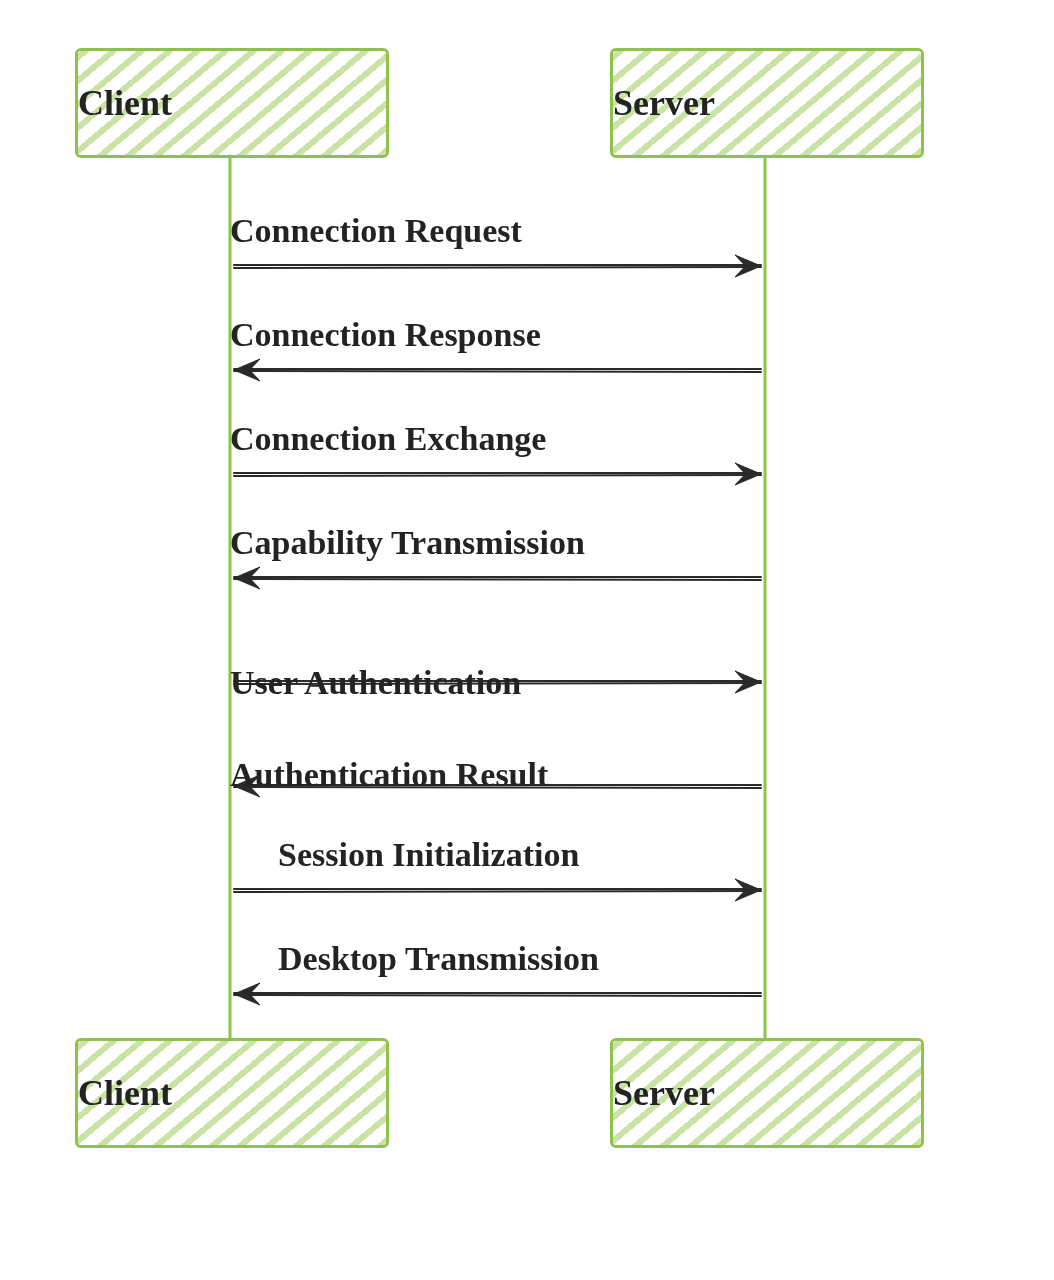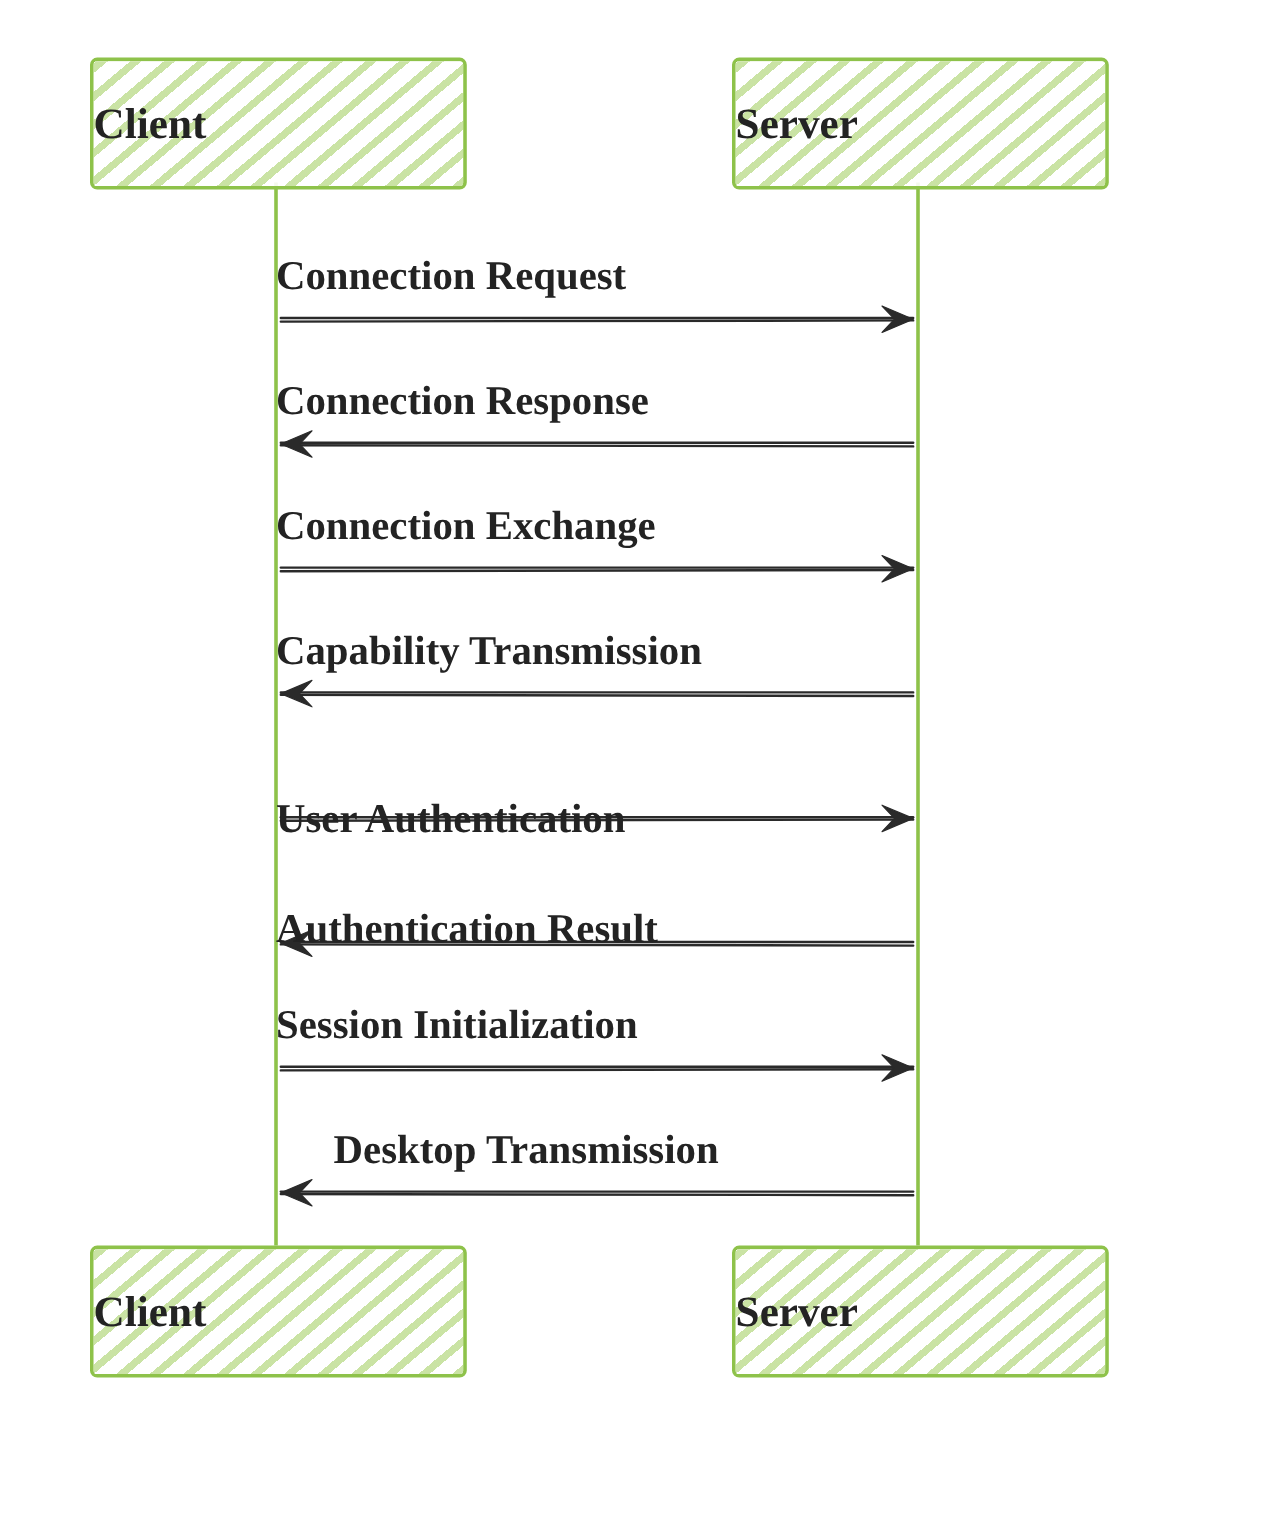--- a/index.html
+++ b/index.html
@@ -61,14 +61,14 @@
   <div class="hatch"></div>
   <div class="label">Server</div>
 </div>
 
 <div class="msg" style="top:212px;">Connection Request</div>
 <div class="msg" style="top:316px;">Connection Response</div>
 <div class="msg" style="top:420px;">Connection Exchange</div>
 <div class="msg" style="top:524px;">Capability Transmission</div>
 <div class="msg" style="top:628px;margin-top:36px;">User Authentication</div>
 <div class="msg" style="top:756px;">Authentication Result</div>
-<div class="msg" style="top:836px;">Session Initialization</div>
+<div class="msg" style="top:836px;padding-left:48px;">Session Initialization</div>
 <div class="msg" style="top:940px;margin-left:48px;">Desktop Transmission</div>
 
 </body></html>

